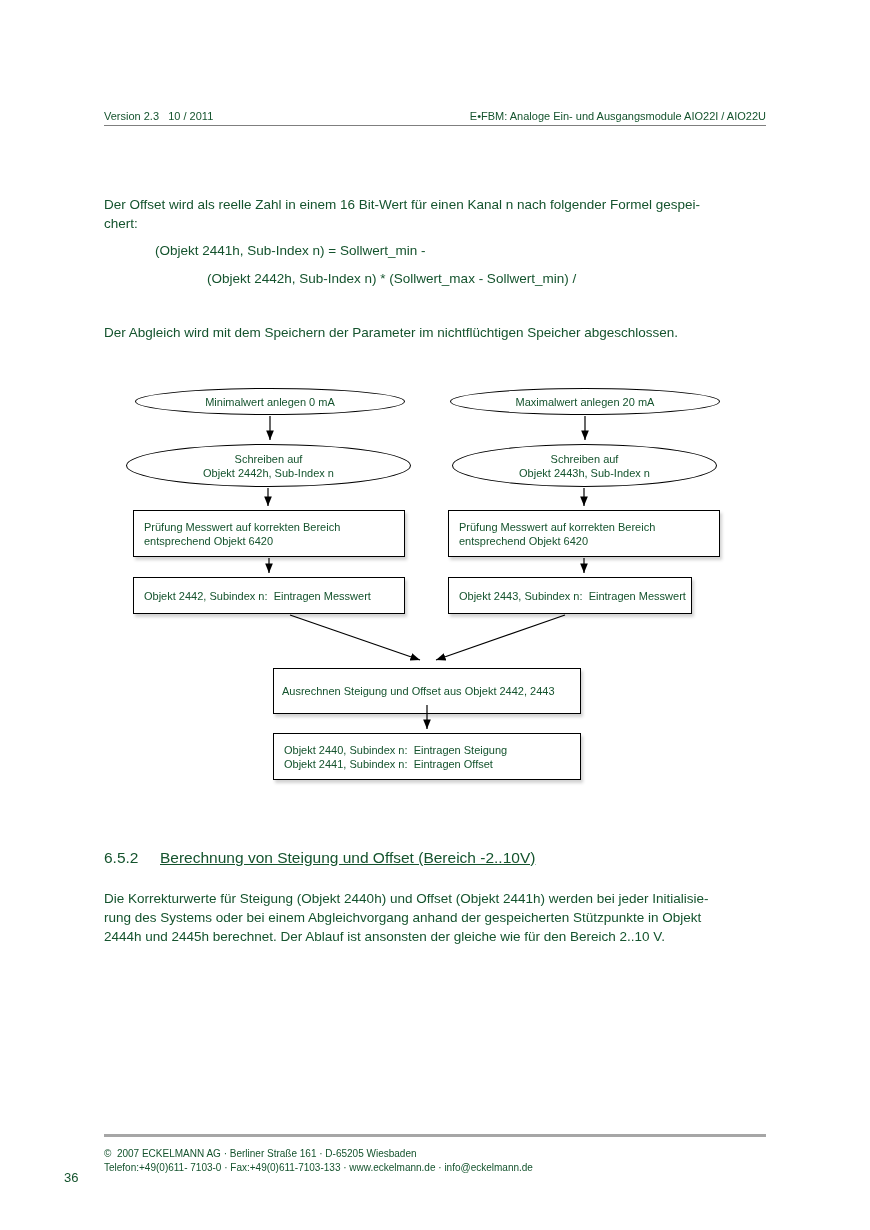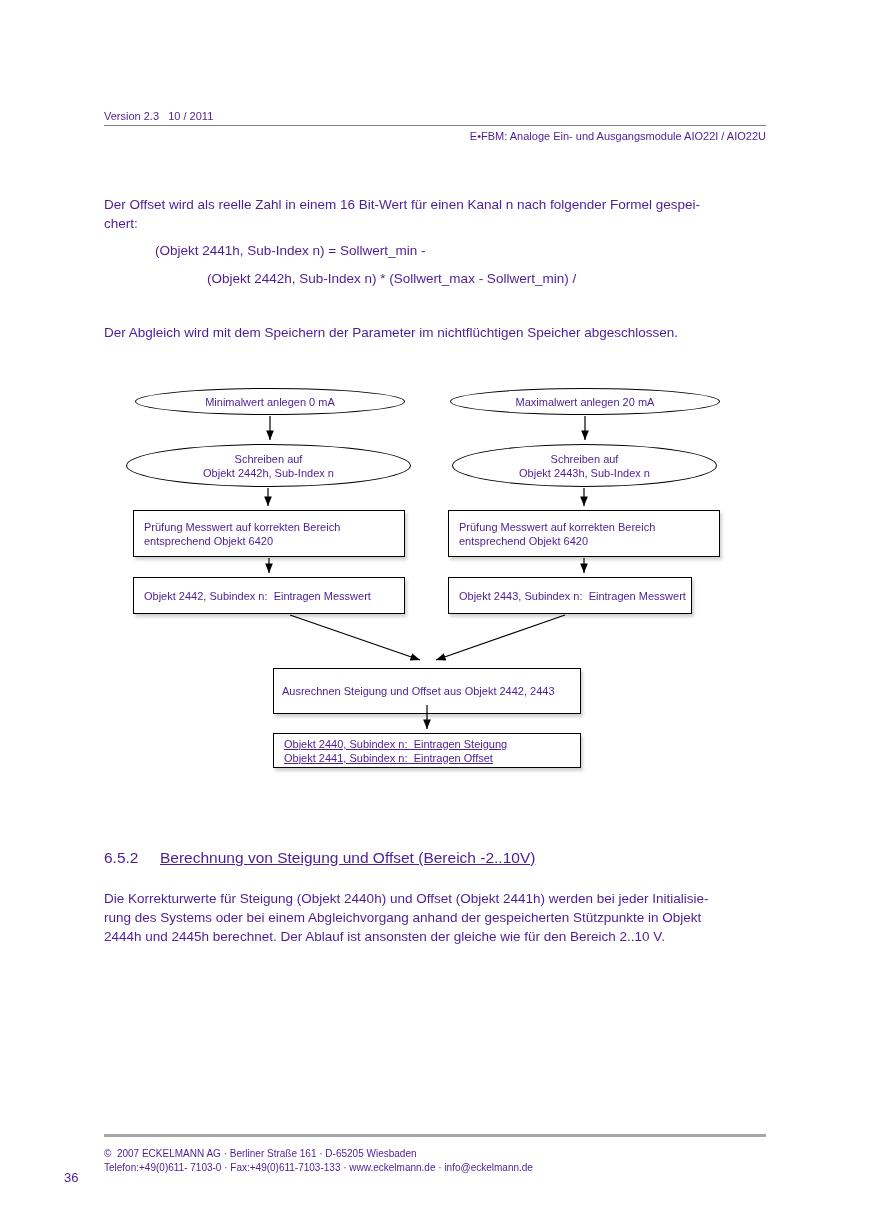--- a/index.html
+++ b/index.html
@@ -3,26 +3,26 @@
 <meta charset="utf-8">
 <style>
   html, body { margin: 0; padding: 0; background: #ffffff; }
   .page {
     position: relative;
     width: 870px;
     height: 1230px;
     background: #ffffff;
     overflow: hidden;
     font-family: "Liberation Sans", "DejaVu Sans", sans-serif;
-    color: #4c1d95;
+    color: #14532d;
   }
 
   
   .hdr-left  { position: absolute; left: 104px; top: 110px; font-size: 11px; white-space: pre; }
-  .hdr-right { position: absolute; right: 104px; top: 110px; font-size: 11px; white-space: pre; margin-top: 20px; }
+  .hdr-right { position: absolute; right: 104px; top: 110px; font-size: 11px; white-space: pre; }
   .hdr-rule  { position: absolute; left: 104px; top: 125px; width: 662px; height: 1px; background: #7f7f7f; }
 
   
   .text { position: absolute; font-size: 13.5px; line-height: 19px; white-space: pre; }
   .intro-1 { left: 104px; top: 195px; }
   .intro-2 { left: 104px; top: 214px; }
   .f1 { left: 155px; top: 241px; }
   .f2 { left: 207px; top: 269px; }
   .f3 { left: 207px; top: 297px; }
   .closing { left: 104px; top: 323px; }
@@ -45,21 +45,21 @@
 
   .n-min     { left: 135px; top: 388px; width: 270px; height: 27px; }
   .n-max     { left: 450px; top: 388px; width: 270px; height: 27px; }
   .n-write-l { left: 126px; top: 444px; width: 285px; height: 43px; }
   .n-write-r { left: 452px; top: 444px; width: 265px; height: 43px; }
   .n-check-l { left: 133px; top: 510px; width: 272px; height: 47px; }
   .n-check-r { left: 448px; top: 510px; width: 272px; height: 47px; }
   .n-entry-l { left: 133px; top: 577px; width: 272px; height: 37px; }
   .n-entry-r { left: 448px; top: 577px; width: 244px; height: 37px; }
   .n-calc    { left: 273px; top: 668px; width: 308px; height: 46px; padding-left: 8px; }
-  .n-store   { left: 273px; top: 733px; width: 308px; height: 35px; text-decoration: underline; }
+  .n-store   { left: 273px; top: 733px; width: 308px; height: 47px; }
 
   .arrows { position: absolute; left: 0; top: 0; pointer-events: none; }
 
   
   .sec-heading { position: absolute; left: 104px; top: 849px; font-size: 15.5px; }
   .sec-num   { display: inline-block; width: 56px; }
   .sec-title { text-decoration: underline; }
   .para { position: absolute; left: 104px; font-size: 13.5px; line-height: 19px; white-space: pre; }
   .p1 { top: 889px; }
   .p2 { top: 908px; }

